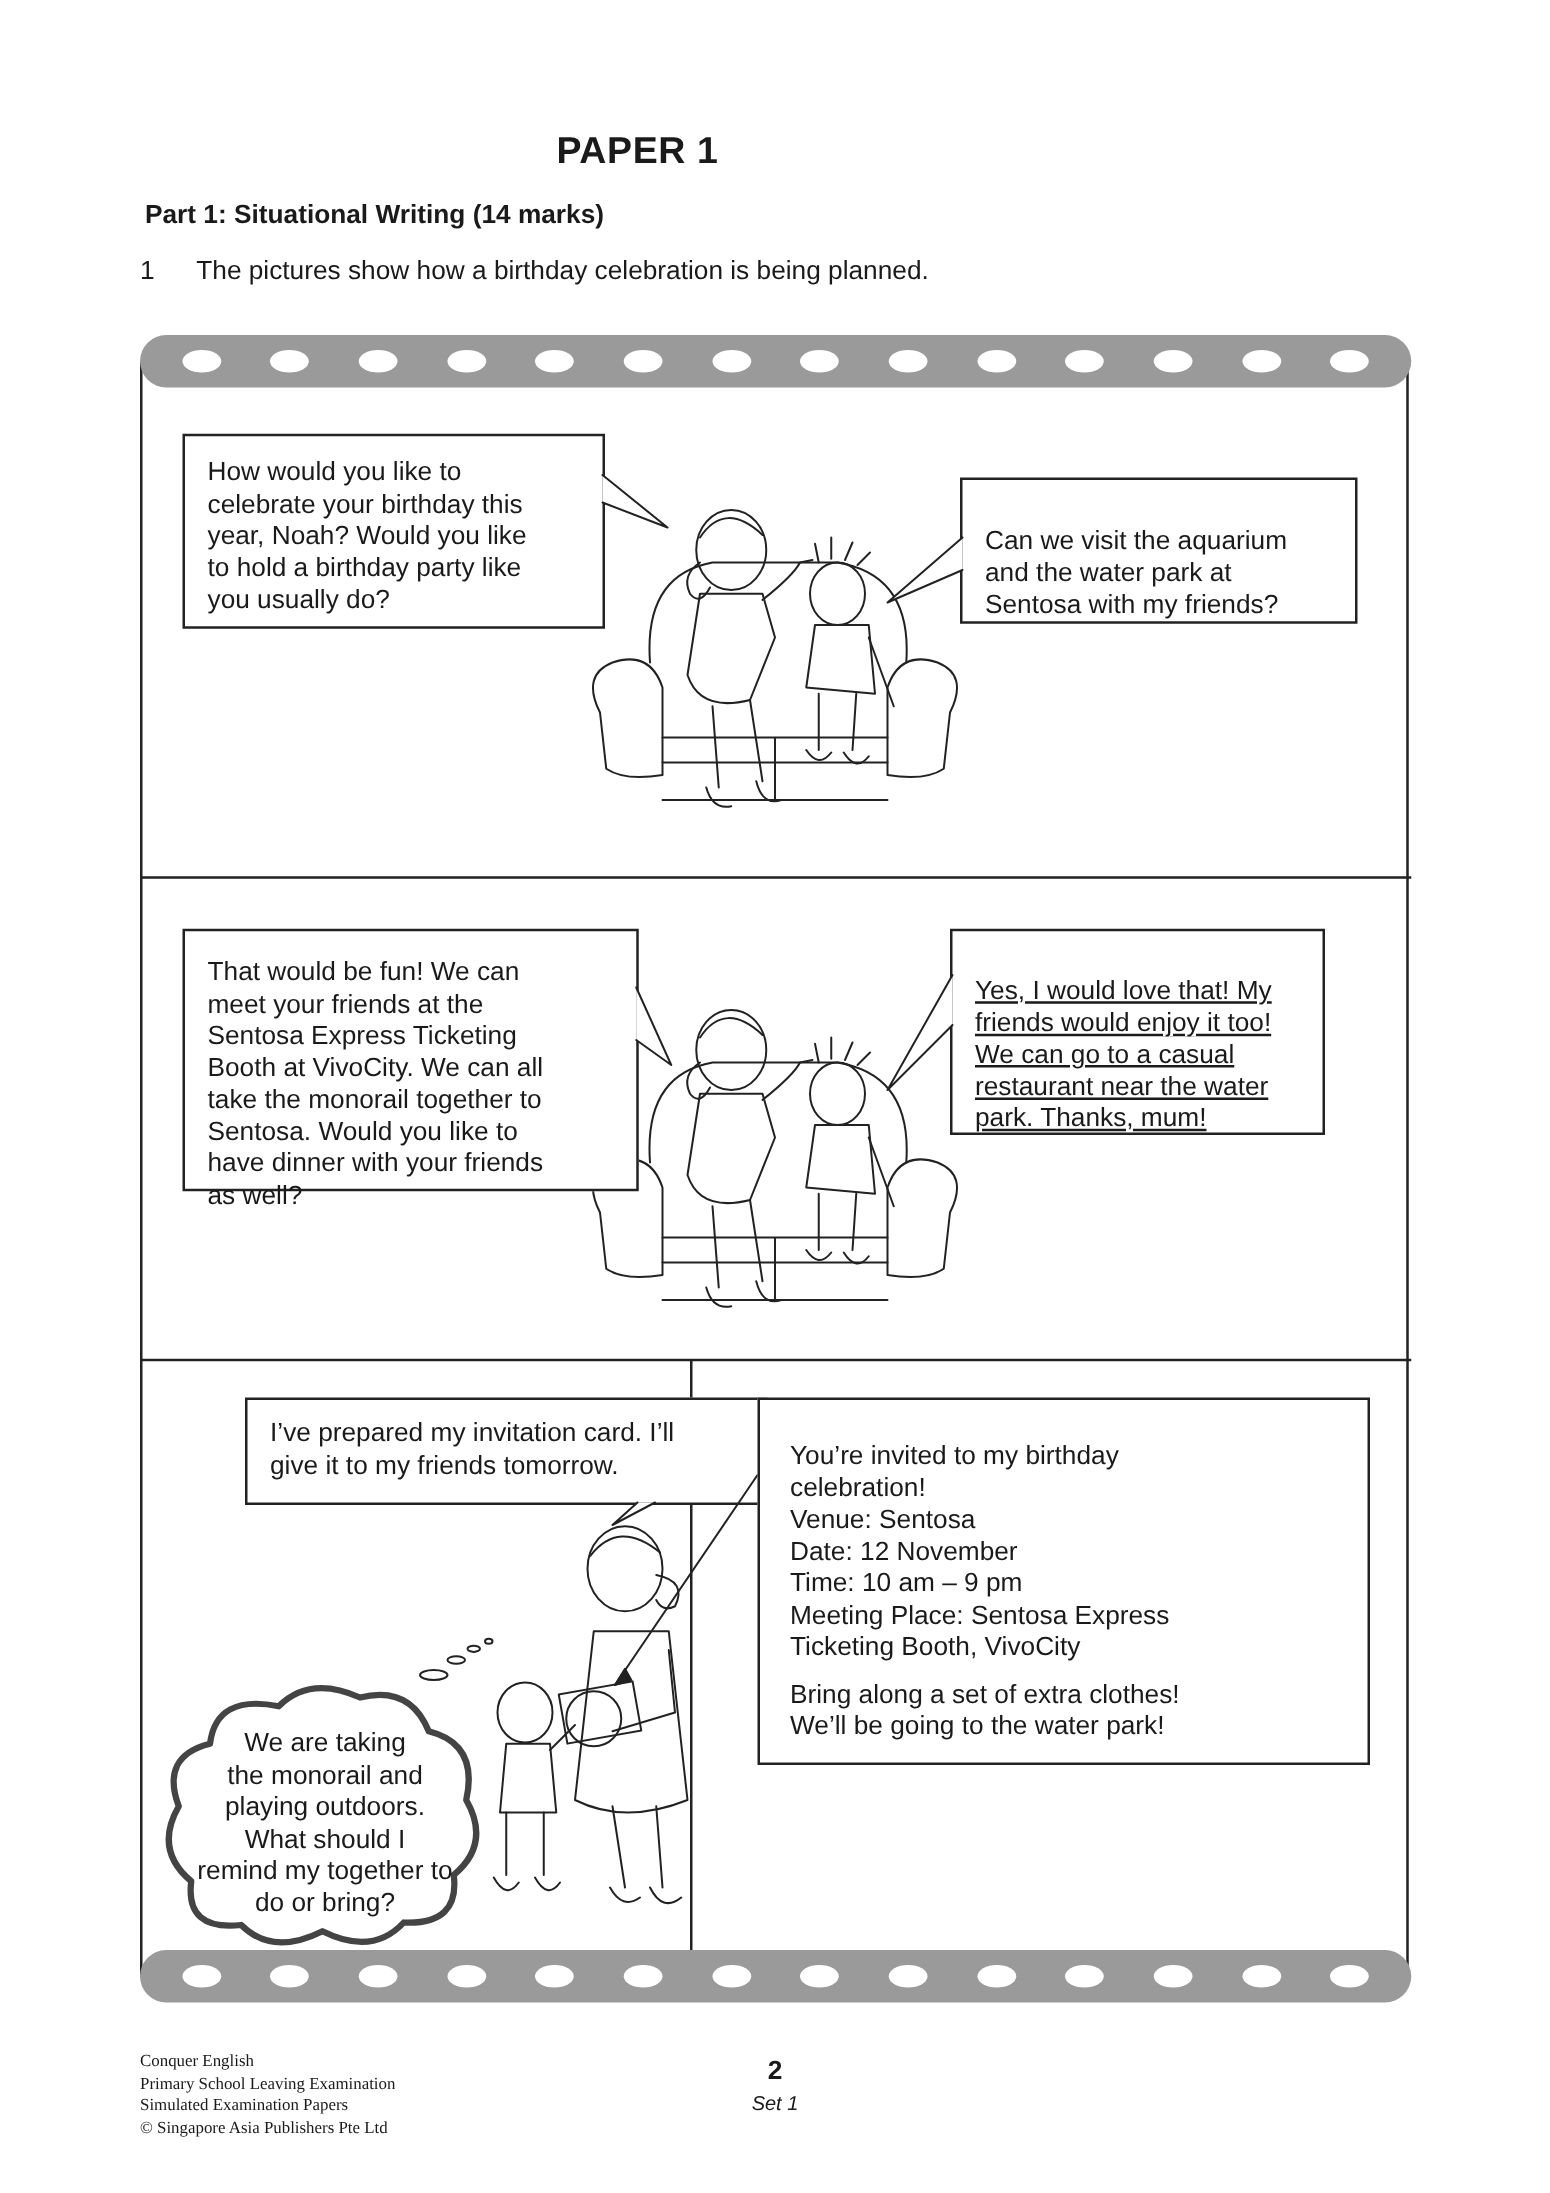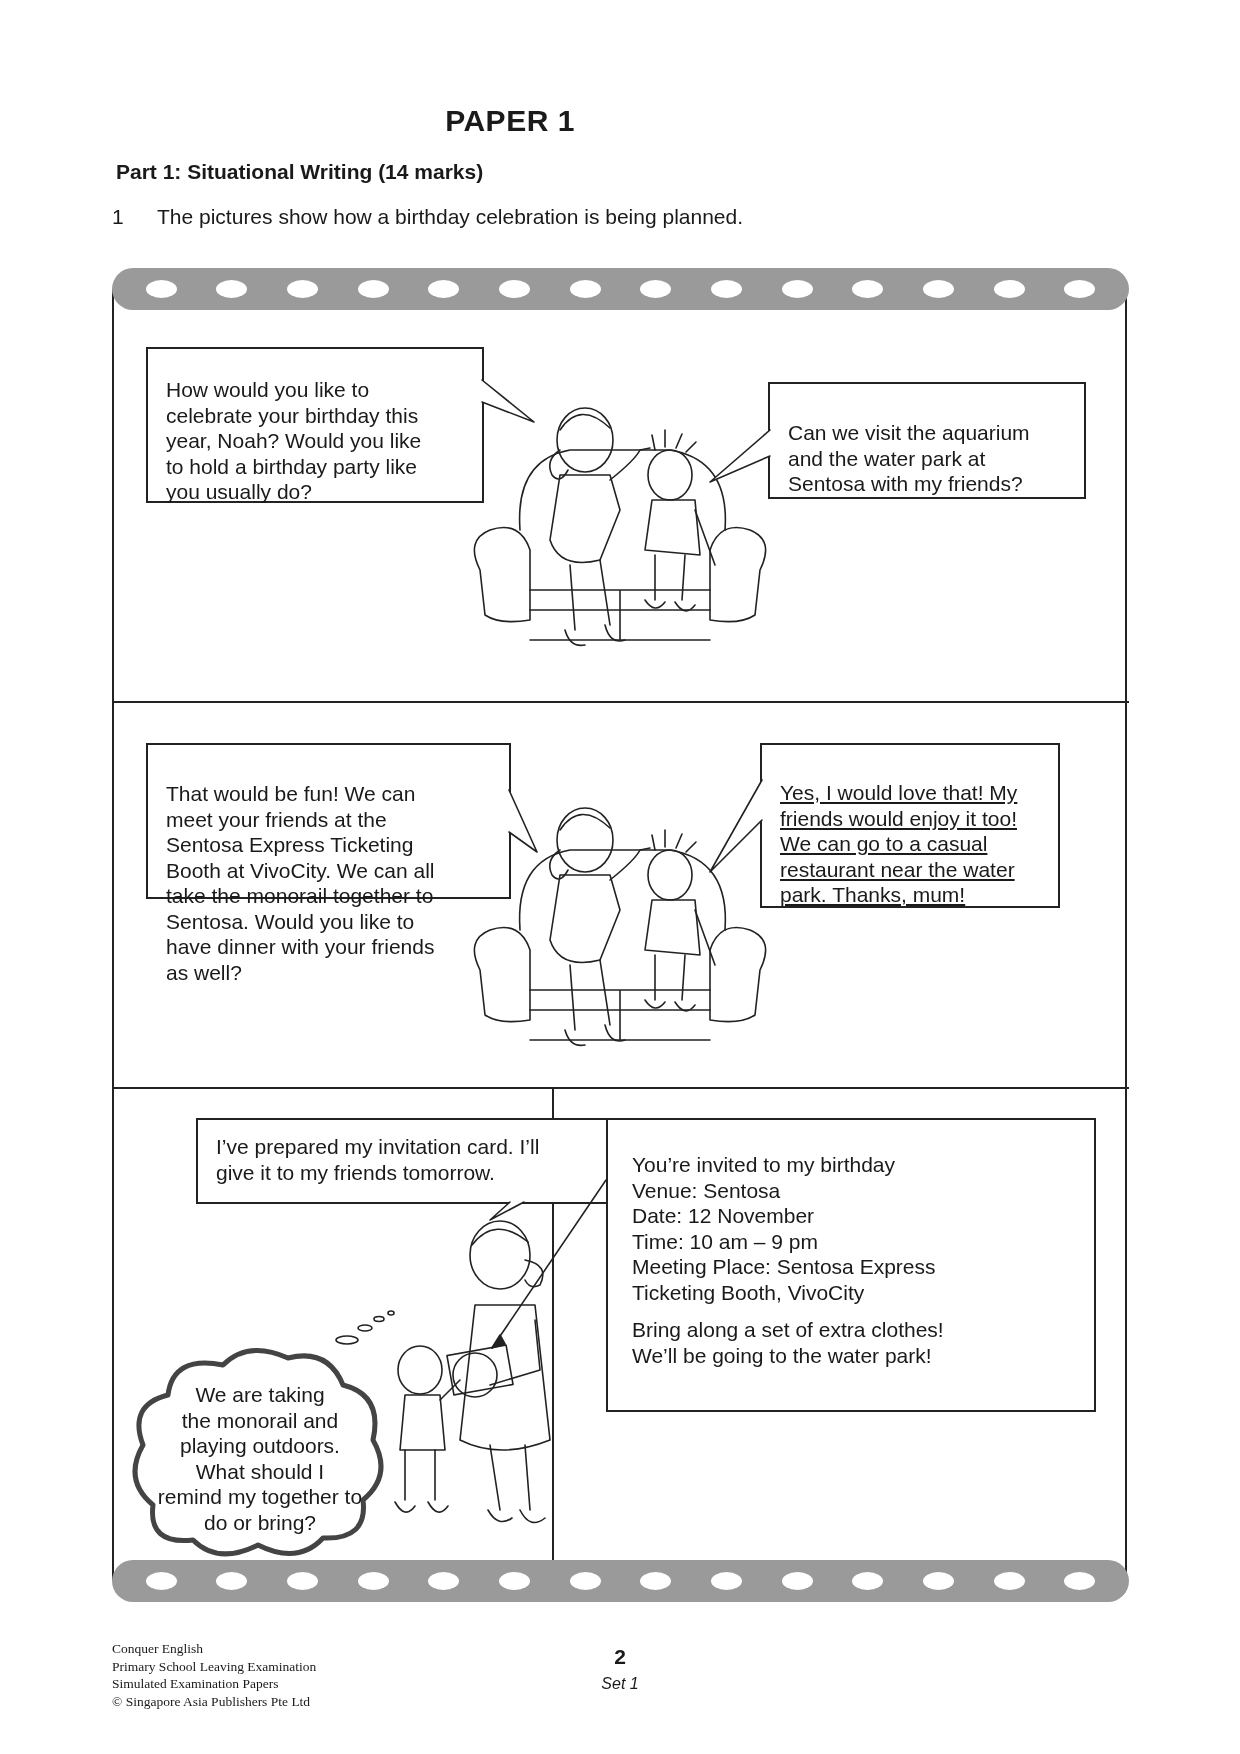--- a/index.html
+++ b/index.html
@@ -98,21 +98,21 @@
   <path d="M150 90 Q175 70 180 60 L190 58"></path>
 
   <ellipse cx="210" cy="85" rx="22" ry="25"></ellipse>
   <path d="M195 60 L192 45 M205 57 L205 40 M216 58 L222 44 M226 62 L236 52"></path>
   <path d="M192 110 L185 160 L240 165 L235 110 Z"></path>
   <path d="M195 165 L195 210 M225 165 L222 210"></path>
   <path d="M185 210 Q195 225 205 212 M215 212 Q225 228 235 215"></path>
   <path d="M235 120 L255 175"></path>
 </svg>
 
-<div class="abs bubble" style="left:146px; top:347px; width:338px; height:156px; padding-top:28px;">
+<div class="abs bubble" style="left:146px; top:347px; width:338px; height:156px; padding-top:16px;">
   <span class="line">How would you like to</span>
   <span class="line">celebrate your birthday this</span>
   <span class="line">year, Noah? Would you like</span>
   <span class="line">to hold a birthday party like</span>
   <span class="line">you usually do?</span>
 </div>
 <svg class="art" style="left:482px; top:380px;" width="60" height="50">
   <path d="M0 0 L52 42 L0 22" style="fill:#fff"></path>
 </svg>
 
@@ -138,21 +138,21 @@
   <path d="M105 240 Q110 258 125 255 M145 235 Q150 255 165 250"></path>
   <path d="M150 90 Q175 70 180 60 L190 58"></path>
   <ellipse cx="210" cy="85" rx="22" ry="25"></ellipse>
   <path d="M195 60 L192 45 M205 57 L205 40 M216 58 L222 44 M226 62 L236 52"></path>
   <path d="M192 110 L185 160 L240 165 L235 110 Z"></path>
   <path d="M195 165 L195 210 M225 165 L222 210"></path>
   <path d="M185 210 Q195 225 205 212 M215 212 Q225 228 235 215"></path>
   <path d="M235 120 L255 175"></path>
 </svg>
 
-<div class="abs bubble" style="left:146px; top:743px; width:365px; height:156px; padding-top:36px;">
+<div class="abs bubble" style="left:146px; top:743px; width:365px; height:210px; padding-top:20px;">
   <span class="line">That would be fun! We can</span>
   <span class="line">meet your friends at the</span>
   <span class="line">Sentosa Express Ticketing</span>
   <span class="line">Booth at VivoCity. We can all</span>
   <span class="line">take the monorail together to</span>
   <span class="line">Sentosa. Would you like to</span>
   <span class="line">have dinner with your friends</span>
   <span class="line">as well?</span>
 </div>
 <svg class="art" style="left:509px; top:790px;" width="50" height="70">
@@ -216,20 +216,21 @@
   <span class="line">We are taking</span>
   <span class="line">the monorail and</span>
   <span class="line">playing outdoors.</span>
   <span class="line">What should I</span>
   <span class="line">remind my together to</span>
   <span class="line">do or bring?</span>
 </div>
 
 <div class="abs bubble" style="left:606px; top:1118px; width:490px; height:294px; padding:32px 20px 10px 24px;">
   <span class="line">You’re invited to my birthday</span>
+  <span class="line">celebration!</span>
   <span class="line">Venue: Sentosa</span>
   <span class="line">Date: 12 November</span>
   <span class="line">Time: 10 am – 9 pm</span>
   <span class="line">Meeting Place: Sentosa Express</span>
   <span class="line">Ticketing Booth, VivoCity</span>
   <span class="line" style="margin-top:12px;">Bring along a set of extra clothes!</span>
   <span class="line">We’ll be going to the water park!</span>
 </div>
 
 <div class="abs footer-left">

